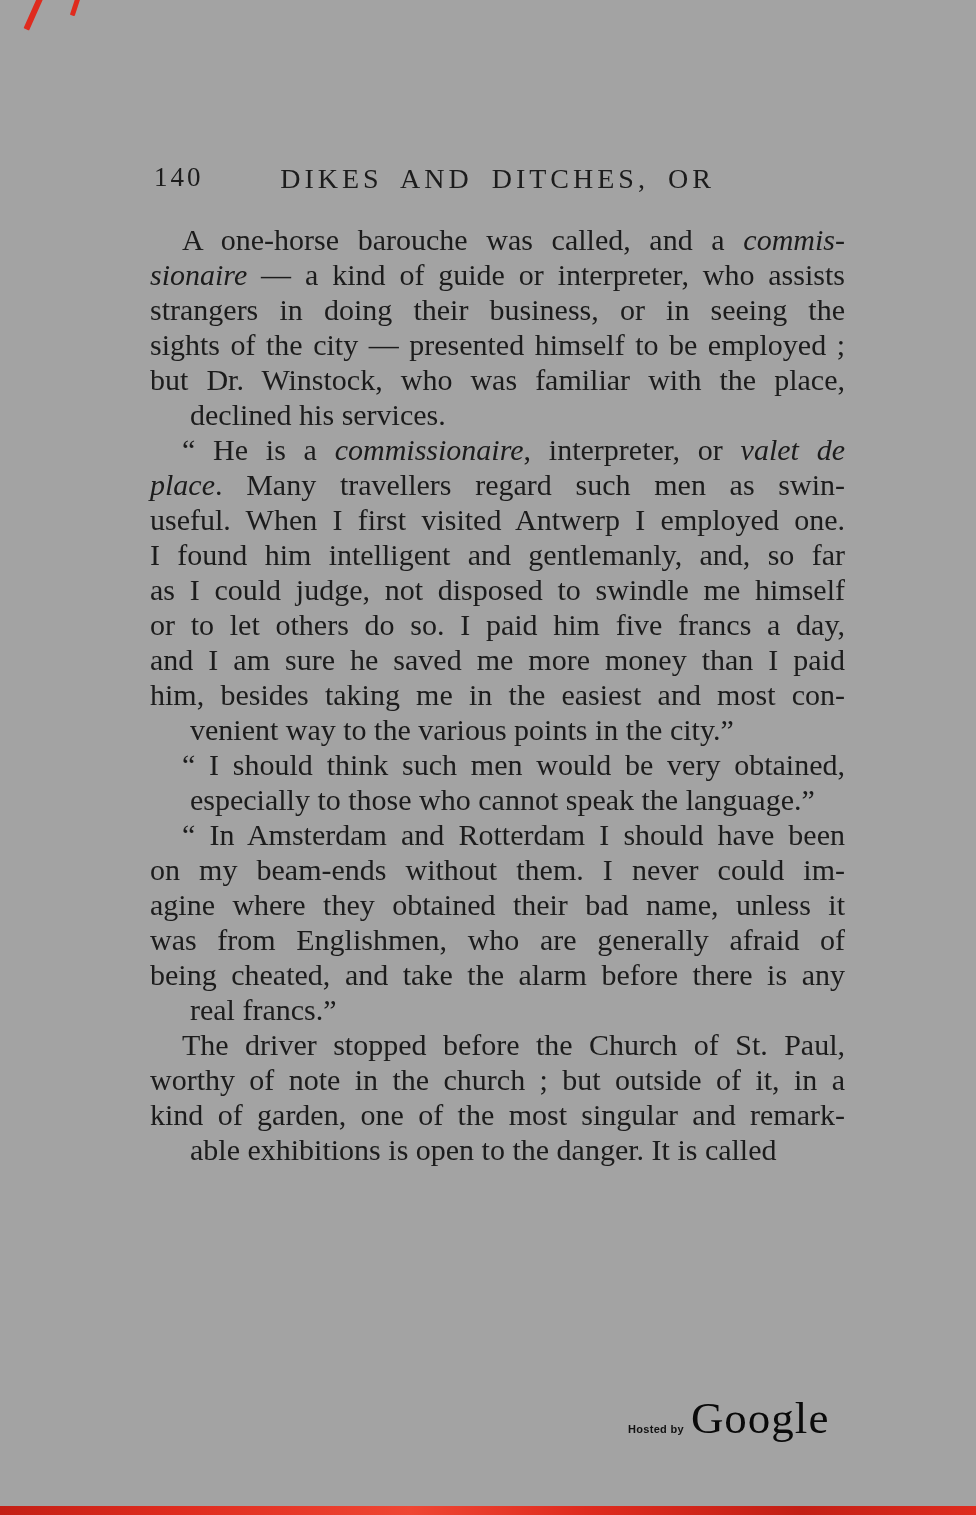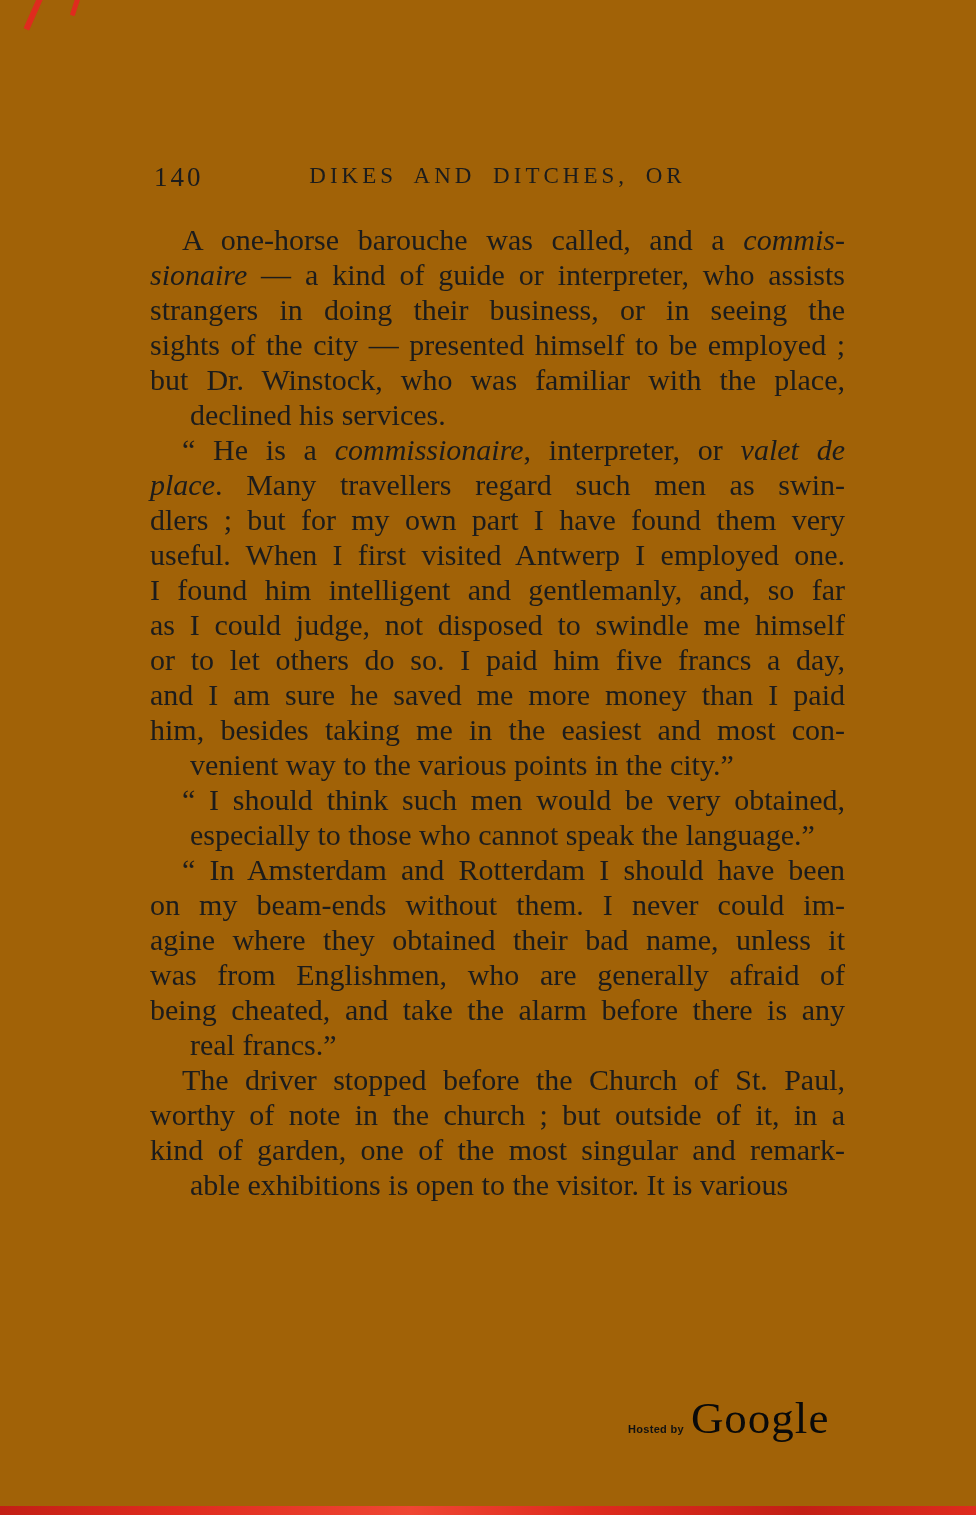--- a/index.html
+++ b/index.html
@@ -4,31 +4,31 @@
 <style>
   html, body { margin: 0; padding: 0; }
   body {
     width: 976px; height: 1515px;
     background: #ffffff;
     position: relative;
     overflow: hidden;
     font-family: "Liberation Serif", "DejaVu Serif", serif;
     color: #1c1c1c;
   }
-  .page { position: absolute; inset: 0; background: #a16207; }
+  .page { position: absolute; inset: 0; background: #a3a3a3; }
 
   
   .header { position: absolute; top: 160px; left: 150px; width: 695px; height: 34px; }
   .pagenum {
     position: absolute; left: 4px; top: 2px;
     font-size: 27px; letter-spacing: 3px;
   }
   .running-head {
     display: block; text-align: center;
-    font-size: 23px; letter-spacing: 4px; word-spacing: 8px;
+    font-size: 28px; letter-spacing: 4px; word-spacing: 8px;
     padding-top: 3px;
   }
 
   
   .text-block {
     position: absolute; top: 222px; left: 150px; width: 695px;
     font-size: 30px; line-height: 35px;
   }
   .line { text-align: justify; text-align-last: justify; white-space: normal; }
   .line.last { text-align-last: left; margin-left: 40px; }
@@ -72,21 +72,20 @@
         <div class="line first"><span>A one-horse barouche was called, and a </span><span class="it">commis-</span></div>
         <div class="line"><span class="it">sionaire</span><span> — a kind of guide or interpreter, who assists</span></div>
         <div class="line"><span>strangers in doing their business, or in seeing the</span></div>
         <div class="line"><span>sights of the city — presented himself to be employed ;</span></div>
         <div class="line"><span>but Dr. Winstock, who was familiar with the place,</span></div>
         <div class="line last"><span>declined his services.</span></div>
       </div>
       <div>
         <div class="line first"><span>“ He is a </span><span class="it">commissionaire</span><span>, interpreter, or </span><span class="it">valet de</span></div>
         <div class="line"><span class="it">place</span><span>. Many travellers regard such men as swin-</span></div>
-        <div class="line"><span>dlers ; but for my own part I have found them very</span></div>
         <div class="line"><span>useful. When I first visited Antwerp I employed one.</span></div>
         <div class="line"><span>I found him intelligent and gentlemanly, and, so far</span></div>
         <div class="line"><span>as I could judge, not disposed to swindle me himself</span></div>
         <div class="line"><span>or to let others do so. I paid him five francs a day,</span></div>
         <div class="line"><span>and I am sure he saved me more money than I paid</span></div>
         <div class="line"><span>him, besides taking me in the easiest and most con-</span></div>
         <div class="line last"><span>venient way to the various points in the city.”</span></div>
       </div>
       <div>
         <div class="line first"><span>“ I should think such men would be very obtained,</span></div>
@@ -97,21 +96,21 @@
         <div class="line"><span>on my beam-ends without them. I never could im-</span></div>
         <div class="line"><span>agine where they obtained their bad name, unless it</span></div>
         <div class="line"><span>was from Englishmen, who are generally afraid of</span></div>
         <div class="line"><span>being cheated, and take the alarm before there is any</span></div>
         <div class="line last"><span>real francs.”</span></div>
       </div>
       <div>
         <div class="line first"><span>The driver stopped before the Church of St. Paul,</span></div>
         <div class="line"><span>worthy of note in the church ; but outside of it, in a</span></div>
         <div class="line"><span>kind of garden, one of the most singular and remark-</span></div>
-        <div class="line last"><span>able exhibitions is open to the visitor. It is various</span></div>
+        <div class="line last"><span>able exhibitions is open to the danger. It is called</span></div>
       </div>
     </div>
 
   <div class="footer">
     <span class="hosted">Hosted by</span>
     <span class="glogo">Google</span>
   </div>
 
   <div class="mark mark-top-1" style="background: rgb(223, 43, 30);"></div>
   <div class="mark mark-top-2" style="background: rgb(223, 43, 30);"></div>

